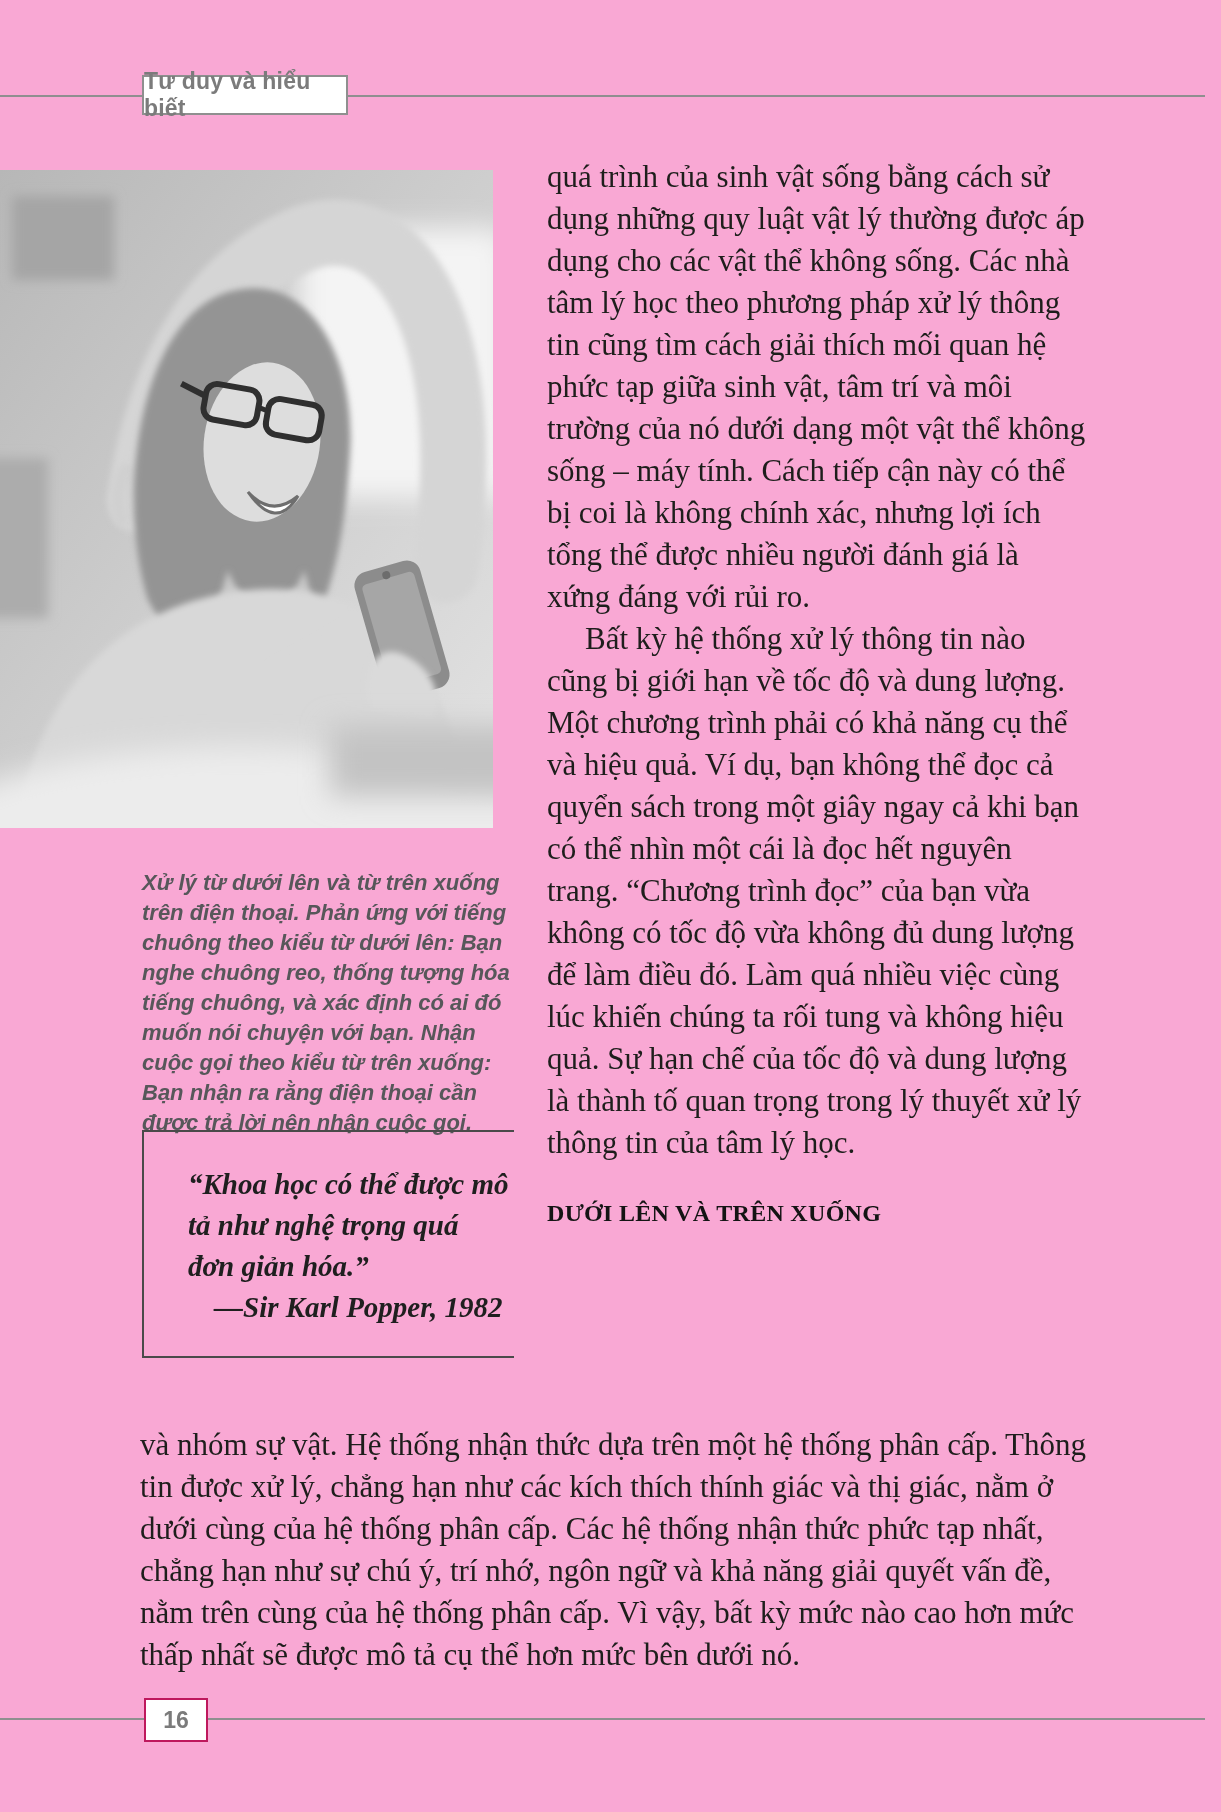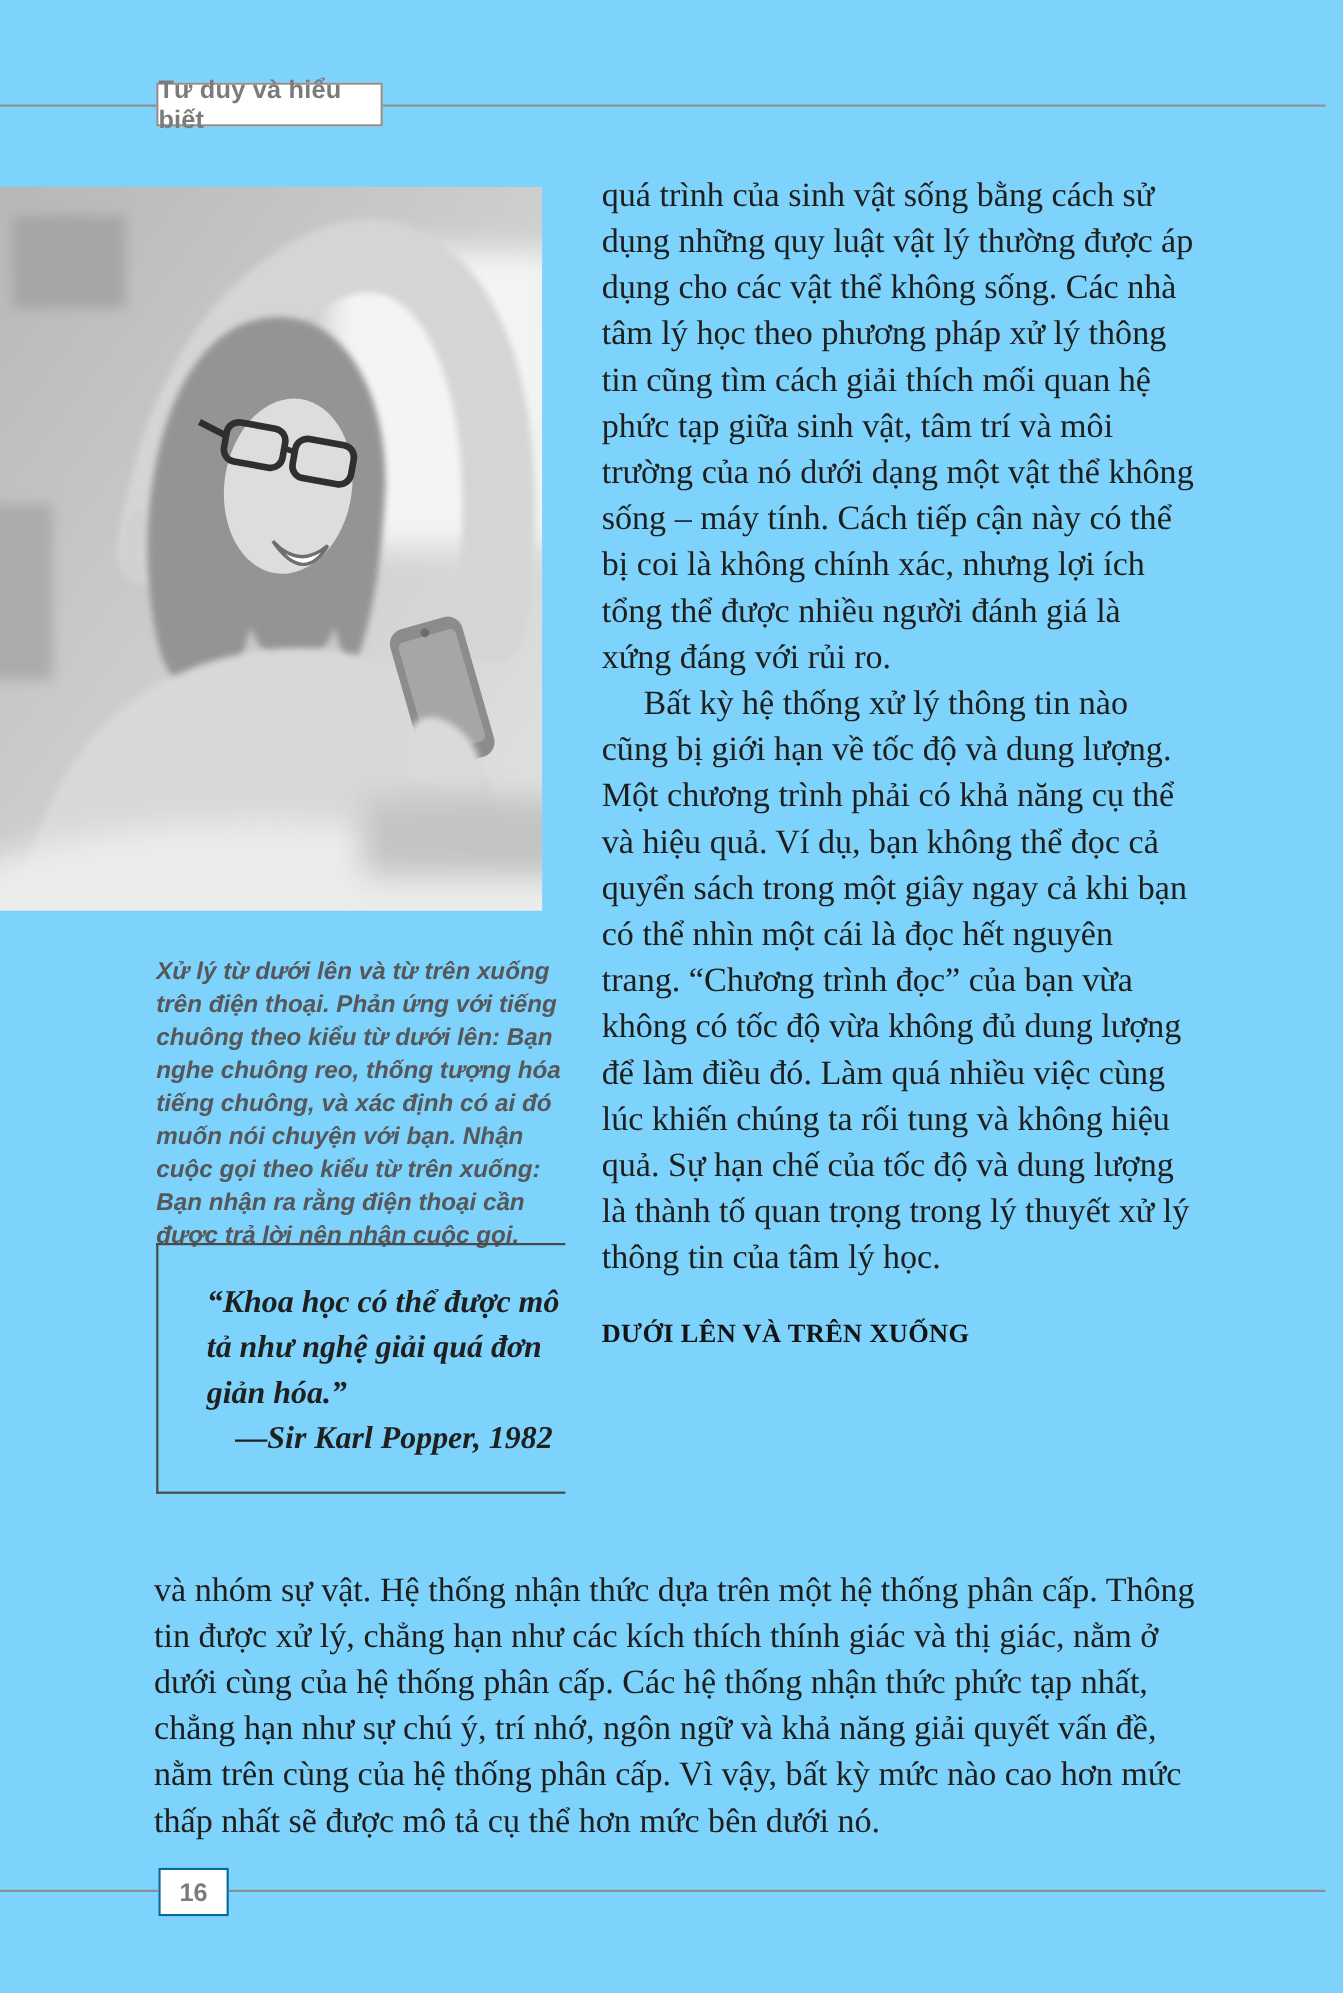--- a/index.html
+++ b/index.html
@@ -1,20 +1,20 @@
 <!DOCTYPE html>
 <html><head>
 <meta charset="utf-8">
 <style>
   html, body { margin: 0; padding: 0; background: #ffffff; }
   .page {
     position: relative;
     width: 1221px;
     height: 1812px;
-    background: #7dd3fc;
+    background: #f9a8d4;
     overflow: hidden;
     font-family: "Liberation Serif", serif;
   }
   .rule {
     position: absolute;
     height: 2px;
     background: #8f8f8f;
   }
   
   .header-box {
@@ -96,21 +96,21 @@
     line-height: 42px;
     color: #1e1e1c;
     margin-top: 32px;
   }
   .full p { margin: 0; }
   
   .pagenum-box {
     position: absolute;
     left: 144px; top: 1698px;
     width: 64px; height: 44px;
-    border: 2px solid #0369a1;
+    border: 2px solid #be185d;
     box-sizing: border-box;
     display: flex; align-items: center; justify-content: center;
     background: #ffffff;
     font-family: "Liberation Sans", sans-serif;
     font-weight: bold;
     font-size: 23px;
     color: #7b7b7b;
   }
   .footer-rule-left  { left: 0;     top: 1718px; width: 144px; }
   .footer-rule-right { left: 208px; top: 1718px; width: 997px; }
@@ -183,21 +183,21 @@
       <path d="M 372 540 C 360 498 378 474 402 484 C 430 496 444 524 434 548 Z" fill="#dadada" filter="url(#b3)"></path>
 
       <ellipse cx="240" cy="692" rx="345" ry="115" fill="#ececec" filter="url(#b14)"></ellipse>
       <rect x="330" y="556" width="210" height="70" fill="#c3c3c3" filter="url(#b14)"></rect>
     </svg>
   </div>
 
   <p class="caption">Xử lý từ dưới lên và từ trên xuống trên điện thoại. Phản ứng với tiếng chuông theo kiểu từ dưới lên: Bạn nghe chuông reo, thống tượng hóa tiếng chuông, và xác định có ai đó muốn nói chuyện với bạn. Nhận cuộc gọi theo kiểu từ trên xuống: Bạn nhận ra rằng điện thoại cần được trả lời nên nhận cuộc gọi.</p>
 
   <div class="quote-box">
-    <div>“Khoa học có thể được mô tả như nghệ giải quá đơn giản hóa.”</div>
+    <div>“Khoa học có thể được mô tả như nghệ trọng quá đơn giản hóa.”</div>
     <div class="quote-attr">—Sir Karl Popper, 1982</div>
   </div>
 
   <div class="col">
     <p>quá trình của sinh vật sống bằng cách sử dụng những quy luật vật lý thường được áp dụng cho các vật thể không sống. Các nhà tâm lý học theo phương pháp xử lý thông tin cũng tìm cách giải thích mối quan hệ phức tạp giữa sinh vật, tâm trí và môi trường của nó dưới dạng một vật thể không sống – máy tính. Cách tiếp cận này có thể bị coi là không chính xác, nhưng lợi ích tổng thể được nhiều người đánh giá là xứng đáng với rủi ro.</p>
     <p class="indent">Bất kỳ hệ thống xử lý thông tin nào cũng bị giới hạn về tốc độ và dung lượng. Một chương trình phải có khả năng cụ thể và hiệu quả. Ví dụ, bạn không thể đọc cả quyển sách trong một giây ngay cả khi bạn có thể nhìn một cái là đọc hết nguyên trang. “Chương trình đọc” của bạn vừa không có tốc độ vừa không đủ dung lượng để làm điều đó. Làm quá nhiều việc cùng lúc khiến chúng ta rối tung và không hiệu quả. Sự hạn chế của tốc độ và dung lượng là thành tố quan trọng trong lý thuyết xử lý thông tin của tâm lý học.</p>
     <h2>DƯỚI LÊN VÀ TRÊN XUỐNG</h2>
   </div>
 
   <div class="full">

